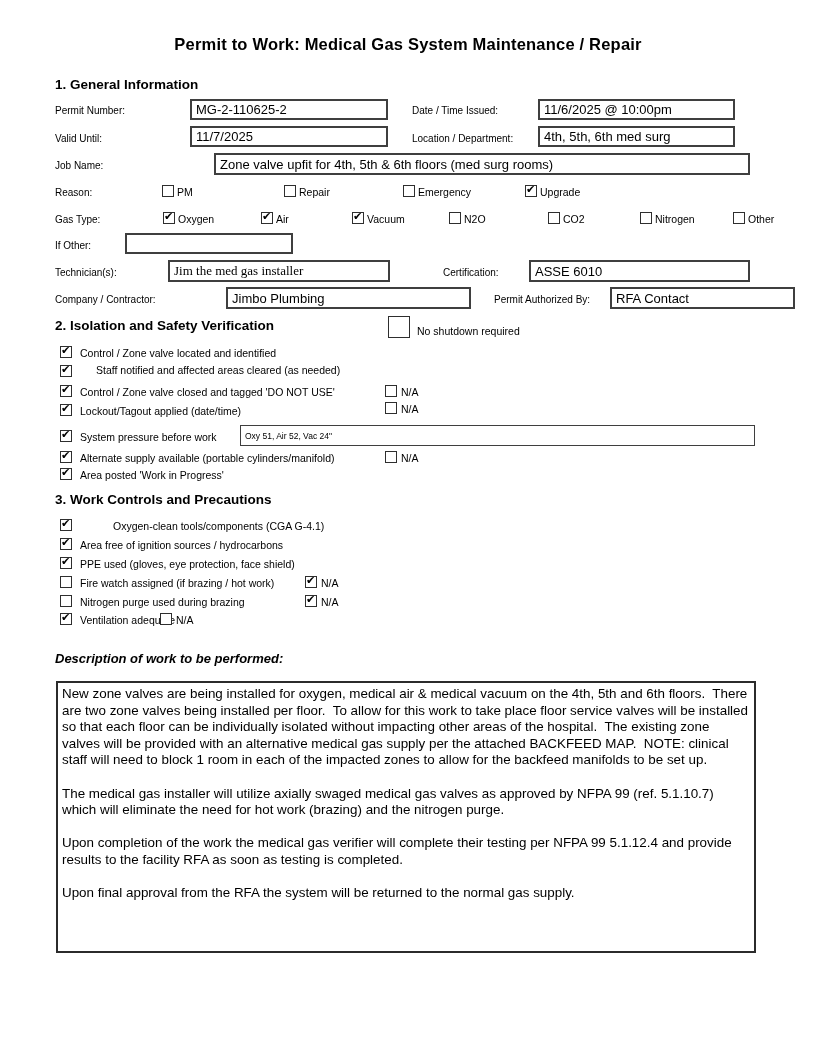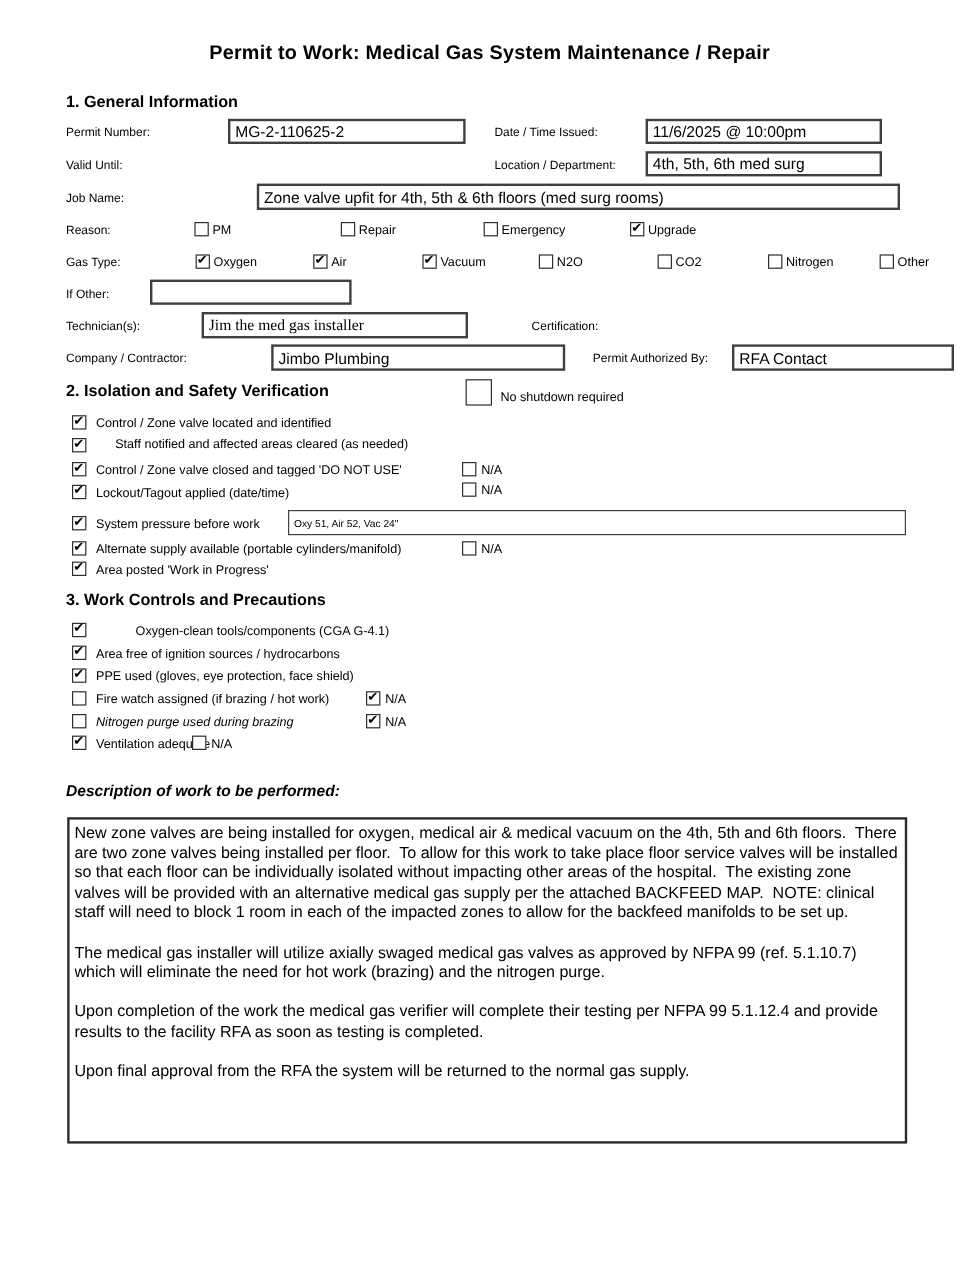--- a/index.html
+++ b/index.html
@@ -31,20 +31,21 @@
   <div class="title">Permit to Work: Medical Gas System Maintenance / Repair</div>
 
   <div class="h" style="left:55px;top:77px;">1. General Information</div>
 
   <div class="lbl" style="left:55px;top:105px;">Permit Number:</div>
   <div class="fbox" style="left:190px;top:99px;width:198px;height:21px;">MG-2-110625-2</div>
   <div class="lbl" style="left:412px;top:105px;">Date / Time Issued:</div>
   <div class="fbox" style="left:538px;top:99px;width:197px;height:21px;">11/6/2025 @ 10:00pm</div>
 
   <div class="lbl" style="left:55px;top:133px;">Valid Until:</div>
+  <div class="fbox" style="left:190px;top:126px;width:198px;height:21px;">11/7/2025</div>
   <div class="lbl" style="left:412px;top:133px;">Location / Department:</div>
   <div class="fbox" style="left:538px;top:126px;width:197px;height:21px;">4th, 5th, 6th med surg</div>
 
   <div class="lbl" style="left:55px;top:160px;">Job Name:</div>
   <div class="fbox" style="left:214px;top:153px;width:536px;height:22px;">Zone valve upfit for 4th, 5th &amp; 6th floors (med surg rooms)</div>
 
   <div class="lbl" style="left:55px;top:187px;">Reason:</div>
   <span class="cb" style="left:162px;top:185px;" data-checked="false"></span>
   <span class="opt" style="left:177px;top:186px;">PM</span>
   <span class="cb" style="left:284px;top:185px;" data-checked="false"></span>
@@ -69,20 +70,21 @@
   <span class="opt" style="left:655px;top:213px;">Nitrogen</span>
   <span class="cb" style="left:733px;top:212px;" data-checked="false"></span>
   <span class="opt" style="left:748px;top:213px;">Other</span>
 
   <div class="lbl" style="left:55px;top:240px;">If Other:</div>
   <div class="fbox" style="left:125px;top:233px;width:168px;height:21px;"></div>
 
   <div class="lbl" style="left:55px;top:267px;">Technician(s):</div>
   <div class="fbox" style="left:168px;top:260px;width:222px;height:22px;font-family:Liberation Serif, serif;">Jim the med gas installer</div>
   <div class="lbl" style="left:443px;top:267px;">Certification:</div>
+  <div class="fbox" style="left:529px;top:260px;width:221px;height:22px;">ASSE 6010</div>
 
   <div class="lbl" style="left:55px;top:294px;">Company / Contractor:</div>
   <div class="fbox" style="left:226px;top:287px;width:245px;height:22px;">Jimbo Plumbing</div>
   <div class="lbl" style="left:494px;top:294px;">Permit Authorized By:</div>
   <div class="fbox" style="left:610px;top:287px;width:185px;height:22px;">RFA Contact</div>
 
   <div class="h" style="left:55px;top:318px;">2. Isolation and Safety Verification</div>
   <span class="cb big" style="left:388px;top:316px;" data-checked="false"></span>
   <span class="opt" style="left:417px;top:325px;">No shutdown required</span>
 
@@ -124,21 +126,21 @@
 
   <span class="cb" style="left:60px;top:557px;" data-checked="true"></span>
   <span class="opt" style="left:80px;top:558px;">PPE used (gloves, eye protection, face shield)</span>
 
   <span class="cb" style="left:60px;top:576px;" data-checked="false"></span>
   <span class="opt" style="left:80px;top:577px;">Fire watch assigned (if brazing / hot work)</span>
   <span class="cb" style="left:305px;top:576px;" data-checked="true"></span>
   <span class="opt" style="left:321px;top:577px;">N/A</span>
 
   <span class="cb" style="left:60px;top:595px;" data-checked="false"></span>
-  <span class="opt" style="left:80px;top:596px;font-style:italic;">Nitrogen purge used during brazing</span>
+  <span class="opt" style="left:80px;top:596px;">Nitrogen purge used during brazing</span>
   <span class="cb" style="left:305px;top:595px;" data-checked="true"></span>
   <span class="opt" style="left:321px;top:596px;">N/A</span>
 
   <span class="cb" style="left:60px;top:613px;" data-checked="true"></span>
   <span class="opt" style="left:80px;top:614px;">Ventilation adequate</span>
   <span class="cb" style="left:160px;top:613px;" data-checked="false"></span>
   <span class="opt" style="left:176px;top:614px;">N/A</span>
 
   <div class="dh" style="left:55px;top:651px;">Description of work to be performed:</div>
   <div class="descbox" style="left:56px;top:681px;width:700px;height:272px;"></div>

